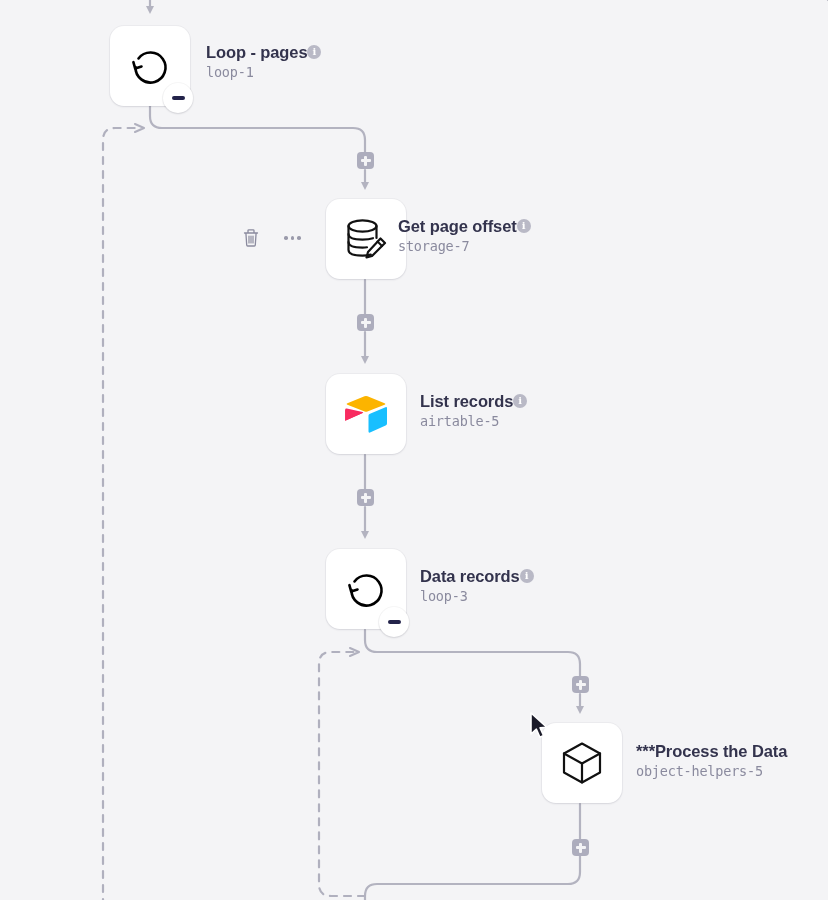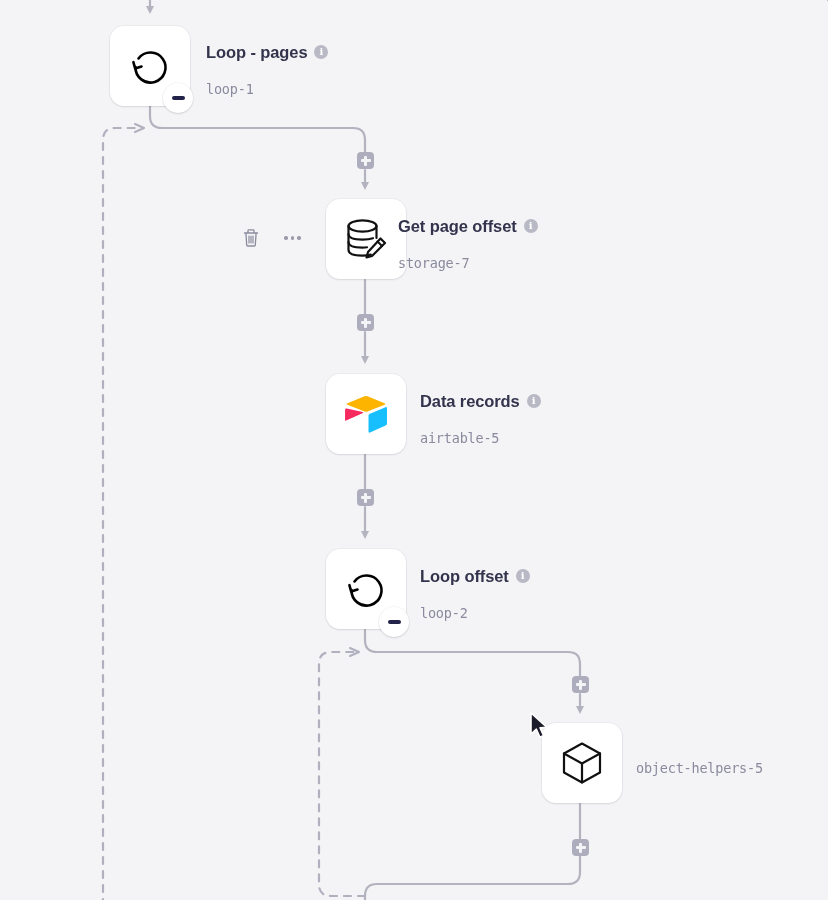--- a/index.html
+++ b/index.html
@@ -42,35 +42,34 @@
   .node svg { display: block; }
 
   
   .label {
     position: absolute;
     white-space: nowrap;
   }
   .label .title-row {
     display: flex;
     align-items: center;
-    gap: 7px;
   }
   .label .title {
     font-size: 16.5px;
     font-weight: bold;
     color: #33334d;
     letter-spacing: -0.1px;
     line-height: 20px;
   }
   .label .subtitle {
     font-family: "DejaVu Sans Mono", monospace;
     font-size: 13.5px;
     color: #8a8a9e;
     line-height: 19px;
-    margin-top: 18px;
+    margin-top: 1px;
     letter-spacing: -0.2px;
   }
   .info-icon {
     width: 14px;
     height: 14px;
     flex: 0 0 14px;
     border-radius: 50%;
     background: #b9b9c6;
     color: #ffffff;
     font-size: 10px;
@@ -256,51 +255,54 @@
       <path d="M26.5,22.6 L26.5,38.6 Q26.5,40.2 28,39.6 L43.6,32.6
                Q45,32 45,30.5 L45,15.2 Q45,13.6 43.5,14.2 L28,20.8
                Q26.5,21.4 26.5,22.6 Z" fill="#18BFFF"></path>
       <path d="M3.2,16.8 L3.2,27.8 L20.6,20.1 Q22,19.5 20.6,18.9
                L4.8,15.6 Q3.2,15.3 3.2,16.8 Z" fill="#F82B60"></path>
       <path d="M3.2,16.8 L3.2,27.8 L20.6,20.1 Z" fill="#F82B60"></path>
     </svg>
   </div>
   <div class="label" style="left:420px; top:391px;">
     <div class="title-row">
-      <span class="title">Data records</span>
+      <span class="title">List records</span>
       <span class="info-icon">i</span>
     </div>
     <div class="subtitle">airtable-5</div>
   </div>
 
   <div class="node" style="left:326px; top:549px;">
     <svg width="50" height="50" viewBox="0 0 50 50">
       <path d="M13.5,17.5 A15,15 0 1 1 10.5,26" fill="none" stroke="#000" stroke-width="2.6" stroke-linecap="round"></path>
       <path d="M16.5,25.5 L10.2,27.6 L8.4,21.2" fill="none" stroke="#000" stroke-width="2.6" stroke-linecap="round" stroke-linejoin="round"></path>
     </svg>
   </div>
   <div class="collapse-badge" style="left:379px; top:607px;">
     <span class="bar"></span>
   </div>
   <div class="label" style="left:420px; top:566px;">
     <div class="title-row">
-      <span class="title">Loop offset</span>
+      <span class="title">Data records</span>
       <span class="info-icon">i</span>
     </div>
-    <div class="subtitle">loop-2</div>
+    <div class="subtitle">loop-3</div>
   </div>
 
   <div class="node" style="left:542px; top:723px;">
     <svg width="52" height="52" viewBox="0 0 52 52">
       <path d="M26,6.5 L44,16.5 L44,35.5 L26,45.5 L8,35.5 L8,16.5 Z" fill="none" stroke="#111" stroke-width="2.2" stroke-linejoin="round"></path>
       <path d="M8,16.5 L26,26.5 L44,16.5" fill="none" stroke="#111" stroke-width="2.2" stroke-linecap="round" stroke-linejoin="round"></path>
       <path d="M26,26.5 L26,45.5" fill="none" stroke="#111" stroke-width="2.2" stroke-linecap="round"></path>
     </svg>
   </div>
   <div class="label" style="left:636px; top:741px;">
+    <div class="title-row">
+      <span class="title">***Process the Data</span>
+    </div>
     <div class="subtitle">object-helpers-5</div>
   </div>
 
   <div class="plus-btn" style="left:357px; top:152px;">
     <span class="h"></span>
       <span class="v"></span>
   </div>
   <div class="plus-btn" style="left:357px; top:314px;">
     <span class="h"></span>
       <span class="v"></span>

